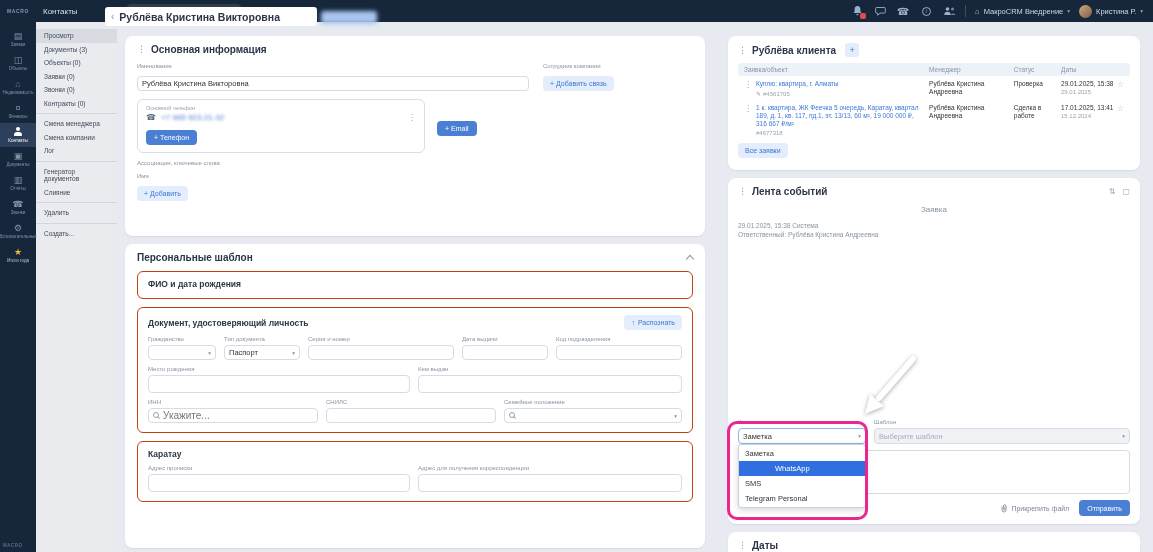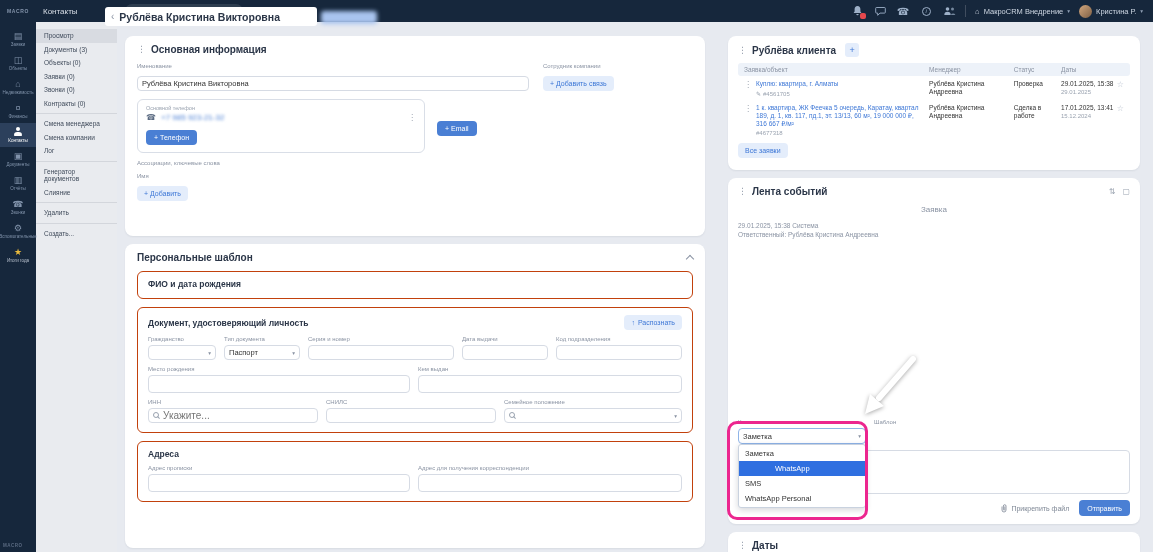--- a/index.html
+++ b/index.html
@@ -373,21 +373,21 @@
             <div class="inp">
                 <span class="mag gray"></span>
                 <span class="flex1"></span>
                 <span class="sel-caret">▾</span>
               </div>
             </div>
         </div>
       </div>
 
       <div class="sub-box">
-        <div class="sub-title">Адреса</div>
+        <div class="sub-title">Каратау</div>
         <div class="f-row">
           <div class="f w262">
               <div class="field-label">Адрес прописки</div>
               <textarea class="inp short" style=""></textarea>
             </div>
           <div class="f w262 flex1">
               <div class="field-label">Адрес для получения корреспонденции</div>
               <textarea class="inp short" style=""></textarea>
             </div>
         </div>
@@ -466,37 +466,41 @@
         <div class="compose-row">
           <div class="channel-field">
             <div class="field-label">Канал</div>
             <div class="inp sel focus">
               <span>Заметка</span>
               <span class="sel-caret">▾</span>
             </div>
           </div>
           <div class="template-field">
             <div class="field-label">Шаблон</div>
+            <div class="inp sel disabled">
+              <span>Выберите шаблон</span>
+              <span class="sel-caret">▾</span>
+            </div>
           </div>
         </div>
         <div class="msg-box"></div>
         <div class="compose-footer">
           <div class="attach">
             <svg width="8" height="9" viewBox="0 0 8 9">
                 <path d="M2 2.5 V6 a2 2 0 0 0 4 0 V2 a1.3 1.3 0 0 0 -2.6 0 V5.5 a0.7 0.7 0 0 0 1.4 0 V2.5" fill="none" stroke="#7e8795" stroke-width="0.8"></path>
               </svg>
             <span>Прикрепить файл</span>
           </div>
           <button class="btn-solid send">Отправить</button>
         </div>
         <div class="dropdown">
           <div class="opt">Заметка</div>
           <div class="opt selected">WhatsApp</div>
           <div class="opt">SMS</div>
-          <div class="opt">WhatsApp Personal</div>
+          <div class="opt">Telegram Personal</div>
         </div>
       </div>
     </section>
 
     <section class="card" id="card-tags">
       <div class="card-header">
         <span class="dots">⋮</span>
         <span class="card-title">Даты</span>
       </div>
     </section>

